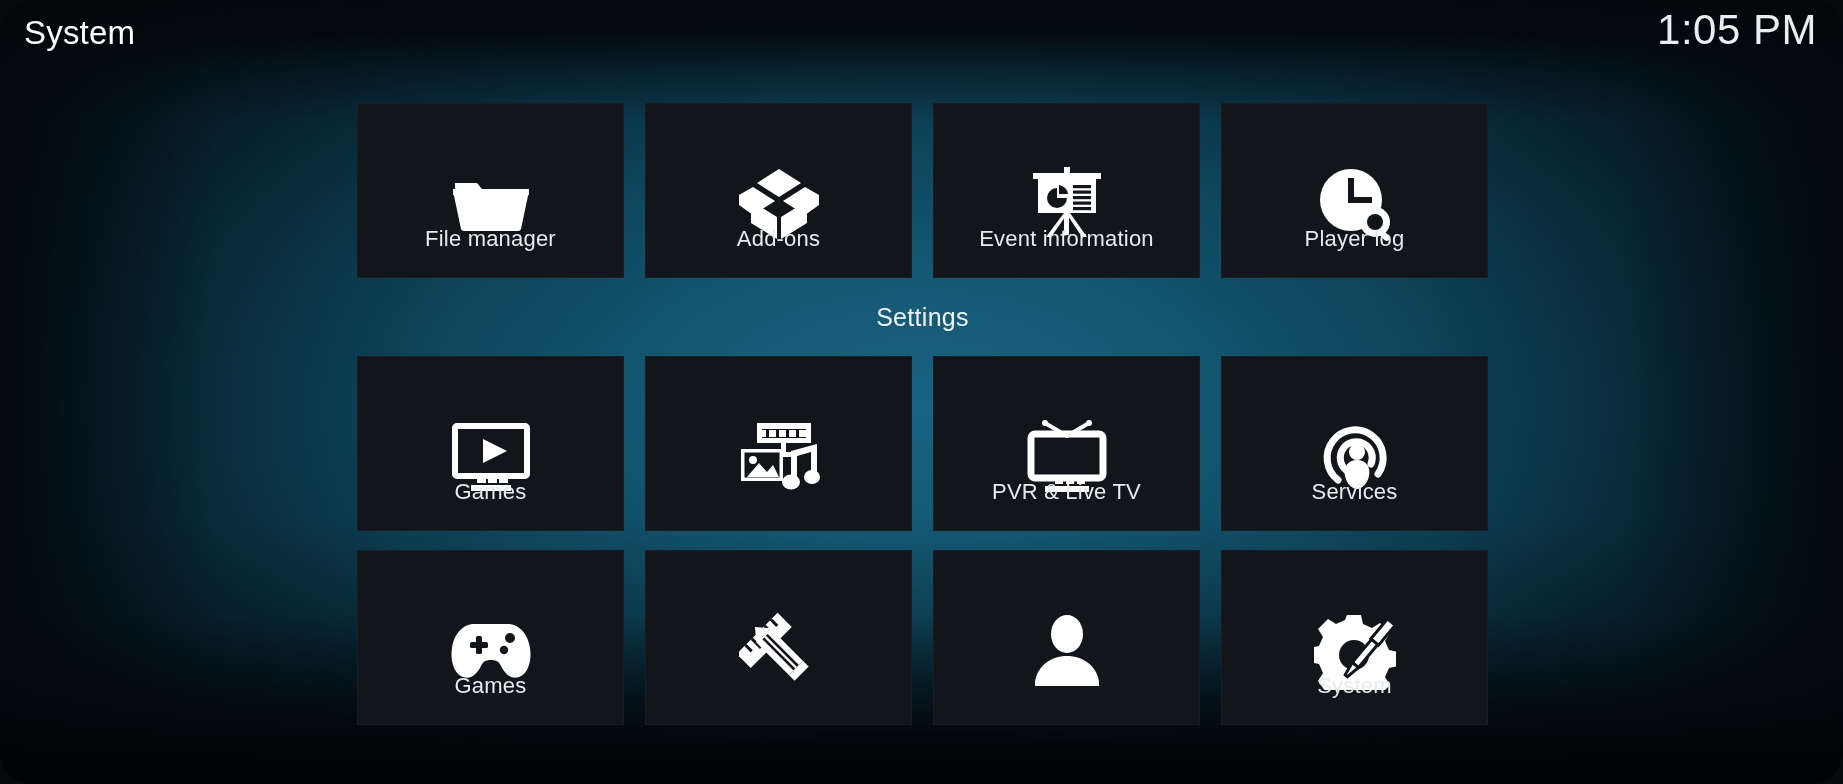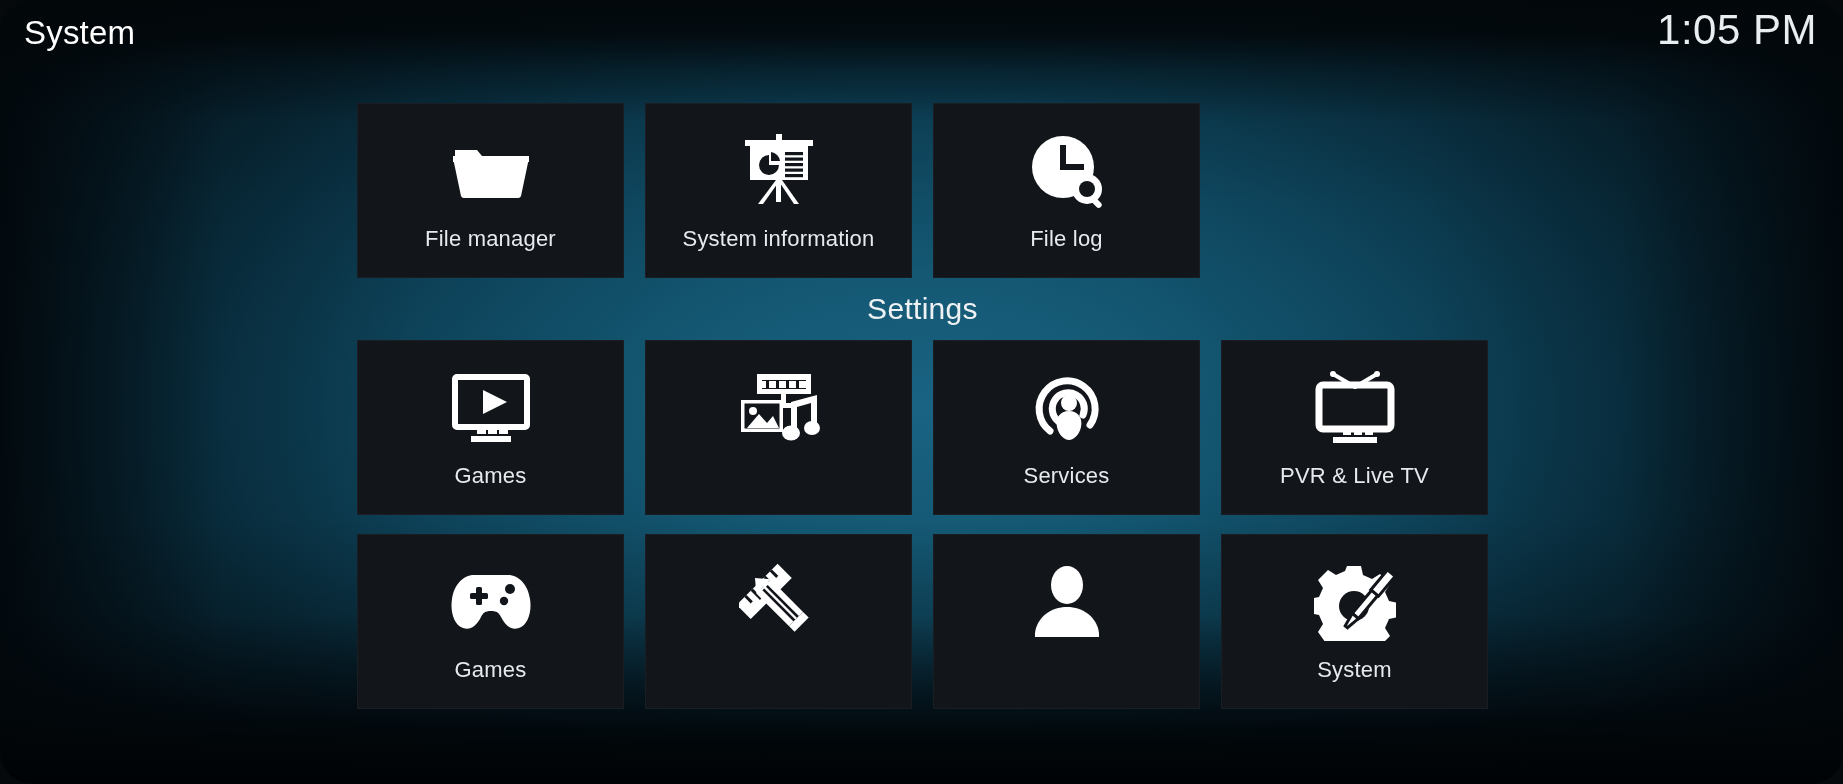--- a/index.html
+++ b/index.html
@@ -105,21 +105,21 @@
     gap: 21px;
   }
   .tile {
     width: 267px;
     height: 175px;
     background: #12161b;
     border: 1px solid rgba(255,255,255,0.035);
     display: flex;
     flex-direction: column;
     align-items: center;
-    justify-content: flex-start;
+    justify-content: center;
     position: relative;
     box-shadow: 0 0 0 0 rgba(0,0,0,0);
   }
   .tile .icon {
     margin-top: 27px;
     width: 92px;
     height: 80px;
     display: flex;
     align-items: center;
     justify-content: center;
@@ -131,25 +131,25 @@
     left: 0; right: 0;
     text-align: center;
     font-size: 22px;
     font-weight: 300;
     color: #e6eaec;
     letter-spacing: 0.2px;
     white-space: nowrap;
   }
 
   .group-heading {
-    height: 62px;
+    height: 78px;
     display: flex;
     align-items: center;
     justify-content: center;
-    font-size: 30px;
+    font-size: 25px;
     font-weight: 300;
     color: #eef2f4;
     letter-spacing: 0.3px;
   }
 
   .row-gap { height: 19px; }
 </style>
 </head>
 <body>
 
@@ -168,20 +168,32 @@
         <div class="icon">
           <svg width="80" height="66" viewBox="0 0 80 66">
             <path fill="#ffffff" d="M4 12 h22 l5 6 h7 v5 H4 z"></path>
             <path fill="#ffffff" d="M2 20 h76 l-8 38 a3 3 0 0 1 -3 2 H13 a3 3 0 0 1 -3 -2 z"></path>
             <rect x="2" y="18" width="76" height="6" fill="#ffffff"></rect>
           </svg>
         </div>
         <div class="label">File manager</div>
       </div>
 
+      <div class="tile">
+        <div class="icon">
+          <svg width="80" height="74" viewBox="0 0 80 74">
+            <polygon fill="#ffffff" points="40,2 62,16 40,30 18,16"></polygon>
+            <polygon fill="#ffffff" points="14,20 36,34 14,48 0,38 0,28"></polygon>
+            <polygon fill="#ffffff" points="66,20 80,28 80,38 66,48 44,34"></polygon>
+            <polygon fill="#ffffff" points="12,34 38,50 38,72 12,56"></polygon>
+            <polygon fill="#ffffff" points="68,34 68,56 42,72 42,50"></polygon>
+          </svg>
+        </div>
+        <div class="label">Add-ons</div>
+      </div>
 
       <div class="tile">
         <div class="icon">
           <svg width="76" height="74" viewBox="0 0 76 74">
             <rect x="35" y="0" width="6" height="8" fill="#ffffff"></rect>
             <rect x="4" y="6" width="68" height="6" fill="#ffffff"></rect>
             <rect x="9" y="12" width="58" height="34" fill="#ffffff"></rect>
             <path fill="#12161b" d="M28 21 a10 10 0 1 0 10 10 h-10 z"></path>
             <path fill="#12161b" d="M30 18 a10 10 0 0 1 9 9 h-9 z"></path>
             <g fill="#12161b">
@@ -189,35 +201,35 @@
               <rect x="44" y="23.5" width="18" height="3.2"></rect>
               <rect x="44" y="29" width="18" height="3.2"></rect>
               <rect x="44" y="34.5" width="18" height="3.2"></rect>
               <rect x="44" y="40" width="18" height="3.2"></rect>
             </g>
             <rect x="35" y="46" width="5" height="22" fill="#ffffff"></rect>
             <polygon fill="#ffffff" points="37,46 41,46 58,70 53,70"></polygon>
             <polygon fill="#ffffff" points="35,46 39,46 22,70 17,70"></polygon>
           </svg>
         </div>
-        <div class="label">System information</div>
+        <div class="label">Event information</div>
       </div>
 
       <div class="tile">
         <div class="icon">
           <svg width="80" height="76" viewBox="0 0 80 76">
             <circle cx="36" cy="34" r="31" fill="#ffffff"></circle>
             <rect x="33" y="12" width="6" height="24" fill="#12161b"></rect>
             <rect x="33" y="31" width="24" height="6" fill="#12161b"></rect>
             <circle cx="60" cy="56" r="15" fill="#ffffff"></circle>
             <circle cx="60" cy="56" r="8" fill="#12161b"></circle>
             <rect x="66" y="62" width="14" height="6" rx="3" fill="#ffffff" transform="rotate(45 66 62)"></rect>
           </svg>
         </div>
-        <div class="label">File log</div>
+        <div class="label">Player log</div>
       </div>
 
     </div>
 
     <div class="group-heading">Settings</div>
 
     <div class="row">
 
       <div class="tile">
         <div class="icon">
@@ -254,51 +266,51 @@
             <rect x="6" y="30" width="42" height="32" fill="#ffffff"></rect>
             <rect x="9.5" y="33.5" width="35" height="25" fill="#12161b"></rect>
             <circle cx="18" cy="41" r="4" fill="#ffffff"></circle>
             <polygon fill="#ffffff" points="12,58 24,44 32,53 38,46 44,58"></polygon>
 
             <polygon fill="#ffffff" points="56,32 82,25 82,58 76,58 76,33 62,37 62,62 56,62"></polygon>
             <ellipse cx="56" cy="63" rx="9" ry="7.5" fill="#ffffff"></ellipse>
             <ellipse cx="77" cy="58" rx="8" ry="7" fill="#ffffff"></ellipse>
           </svg>
         </div>
-      </div>
-
-      <div class="tile">
-        <div class="icon">
-          <svg width="78" height="78" viewBox="0 0 78 78">
-            <path fill="none" stroke="#ffffff" stroke-width="7" stroke-linecap="round" d="M22 62 A28 28 0 1 1 62 56"></path>
-            <path fill="none" stroke="#ffffff" stroke-width="7" stroke-linecap="round" d="M30 52 A16 16 0 1 1 55 46"></path>
-            <circle cx="41" cy="34" r="8" fill="#ffffff"></circle>
-            <path fill="#ffffff" d="M41 42 c9 0 14 7 12 16 c-1.6 7.5 -7 13 -12 13 c-5 0 -10.4 -5.5 -12 -13 c-2 -9 3 -16 12 -16 z"></path>
-          </svg>
-        </div>
-        <div class="label">Services</div>
       </div>
 
       <div class="tile">
         <div class="icon">
           <svg width="84" height="74" viewBox="0 0 84 74">
             <line x1="42" y1="16" x2="20" y2="3" stroke="#ffffff" stroke-width="4" stroke-linecap="round"></line>
             <line x1="42" y1="16" x2="64" y2="3" stroke="#ffffff" stroke-width="4" stroke-linecap="round"></line>
             <circle cx="20" cy="3" r="3" fill="#ffffff"></circle>
             <circle cx="64" cy="3" r="3" fill="#ffffff"></circle>
             <rect x="6" y="14" width="72" height="44" rx="4" fill="none" stroke="#ffffff" stroke-width="7"></rect>
             <rect x="30" y="59" width="8" height="5" fill="#ffffff"></rect>
             <rect x="41" y="59" width="8" height="5" fill="#ffffff"></rect>
             <rect x="52" y="59" width="8" height="5" fill="#ffffff"></rect>
             <rect x="20" y="66" width="44" height="6" fill="#ffffff"></rect>
           </svg>
         </div>
         <div class="label">PVR &amp; Live TV</div>
       </div>
 
+      <div class="tile">
+        <div class="icon">
+          <svg width="78" height="78" viewBox="0 0 78 78">
+            <path fill="none" stroke="#ffffff" stroke-width="7" stroke-linecap="round" d="M22 62 A28 28 0 1 1 62 56"></path>
+            <path fill="none" stroke="#ffffff" stroke-width="7" stroke-linecap="round" d="M30 52 A16 16 0 1 1 55 46"></path>
+            <circle cx="41" cy="34" r="8" fill="#ffffff"></circle>
+            <path fill="#ffffff" d="M41 42 c9 0 14 7 12 16 c-1.6 7.5 -7 13 -12 13 c-5 0 -10.4 -5.5 -12 -13 c-2 -9 3 -16 12 -16 z"></path>
+          </svg>
+        </div>
+        <div class="label">Services</div>
+      </div>
+
     </div>
 
     <div class="row-gap"></div>
 
     <div class="row">
 
       <div class="tile">
         <div class="icon">
           <svg width="86" height="62" viewBox="0 0 86 62">
             <path fill="#ffffff" d="M26 4 h34 c11 0 20 10 22 24 c2 13 -2 26 -11 29 c-8 3 -14 -3 -18 -11 c-2 -4 -4 -6 -10 -6 c-6 0 -8 2 -10 6 c-4 8 -10 14 -18 11 c-9 -3 -13 -16 -11 -29 C6 14 15 4 26 4 z"></path>

